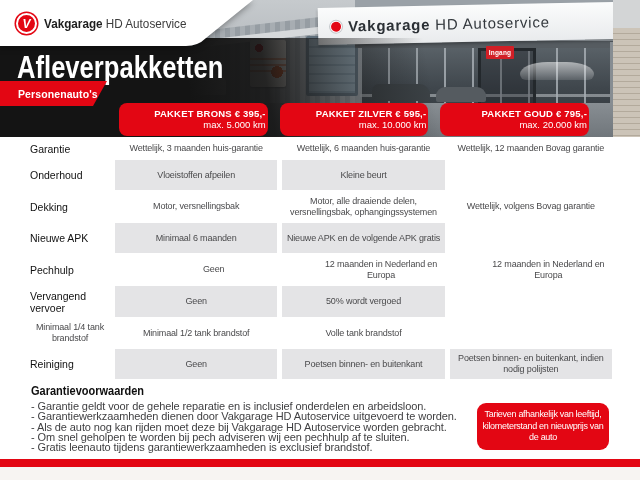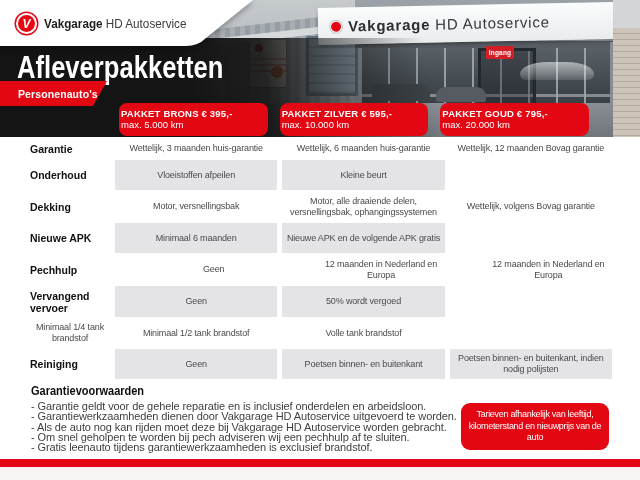--- a/index.html
+++ b/index.html
@@ -108,56 +108,56 @@
     color:#fff;font-size:10.5px;font-weight:700;
     display:flex;align-items:center;padding-left:18px;letter-spacing:.1px;
   }
 
   .package-row{
     position:absolute;left:119px;top:103px;width:470px;z-index:4;
     display:grid;grid-template-columns:repeat(3,1fr);gap:12px;
   }
   .pkg{
     background:var(--brand-red,#e30613);border-radius:8px;color:#fff;
-    text-align:left;padding:5px 2px 6px;min-height:33px;
+    text-align:right;padding:5px 2px 6px;min-height:33px;
   }
   .pkg-name{font-size:9.5px;font-weight:700;letter-spacing:.2px;line-height:11px;}
   .pkg-limit{font-size:9.5px;font-weight:400;line-height:11px;}
 
   
   .table{width:640px;}
   .trow{display:grid;grid-template-columns:80px 1fr 1fr 1fr;column-gap:5px;padding:0 28px 0 30px;}
   .trow:nth-child(1){min-height:23px;}
   .trow:nth-child(2){min-height:30px;}
   .trow:nth-child(3){min-height:33px;}
   .trow:nth-child(4){min-height:30px;}
   .trow:nth-child(5){min-height:33px;gap:40px;}
   .trow:nth-child(6){min-height:31px;}
   .trow:nth-child(7){min-height:32px;}
   .trow:nth-child(8){min-height:30px;}
   .rlabel{
     display:flex;align-items:center;
-    font-size:10.5px;font-weight:700;color:#111;line-height:12px;
+    font-size:10.5px;font-weight:400;color:#111;line-height:12px;
   }
   .cell{
     display:flex;align-items:center;justify-content:center;text-align:center;
     font-size:9px;letter-spacing:-.15px;color:#4a4a4c;line-height:11px;padding:2px 4px;
   }
   .trow.shade .cell{background:var(--cell-grey,#e4e4e6);}
 
   
   .footer{position:relative;width:640px;height:101px;}
   .cond{padding:5px 0 0 31px;}
   .cond-title{
     font-size:12.5px;font-weight:700;color:#0f0f0f;white-space:nowrap;
     transform:scaleX(.88);transform-origin:left top;margin-bottom:3px;
   }
   .bullet{font-size:11px;letter-spacing:-.1px;line-height:10.3px;color:#3f3f41;white-space:nowrap;}
   .rates-box{
-    position:absolute;right:31px;top:24px;width:148px;
+    position:absolute;right:31px;top:24px;width:132px;
     background:var(--brand-red,#e30613);border-radius:9px;color:#fff;
     font-size:9px;letter-spacing:-.3px;line-height:11.5px;text-align:center;
     padding:6px 5px;z-index:2;
   }
   .red-bar{position:absolute;left:0;top:80px;width:640px;height:8px;background:var(--brand-red,#e30613);}
   .bottom-strip{position:absolute;left:0;top:88px;width:640px;height:13px;background:var(--page-bottom,#f7f4f2);}
 </style>
 </head>
 <body>
 

